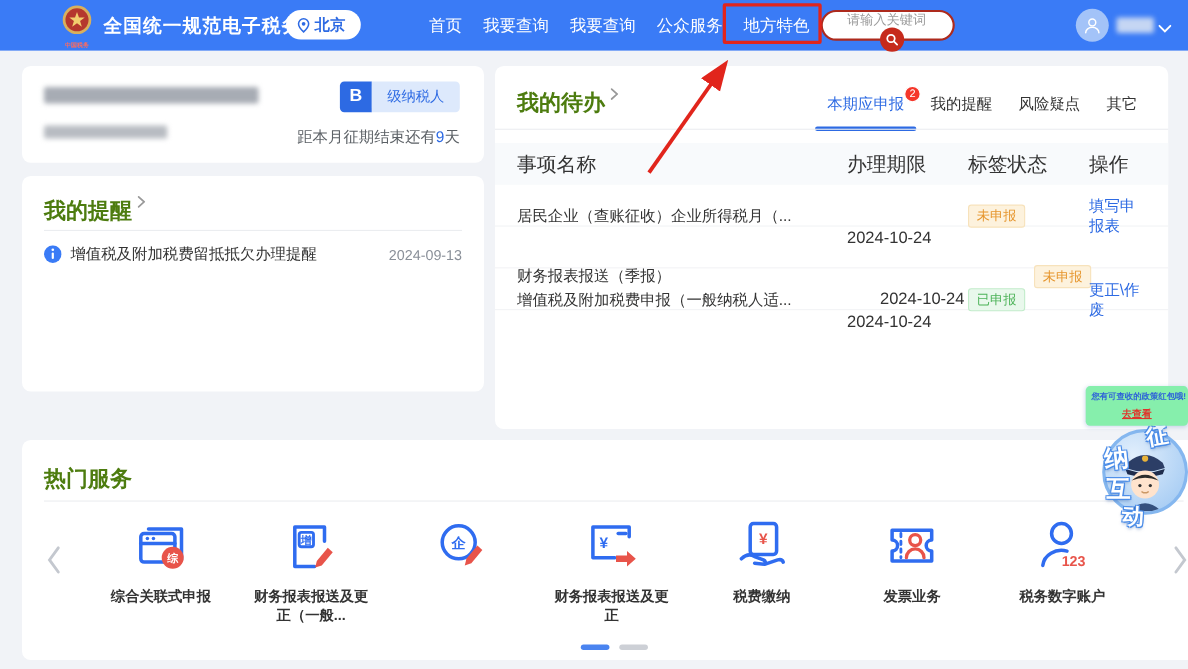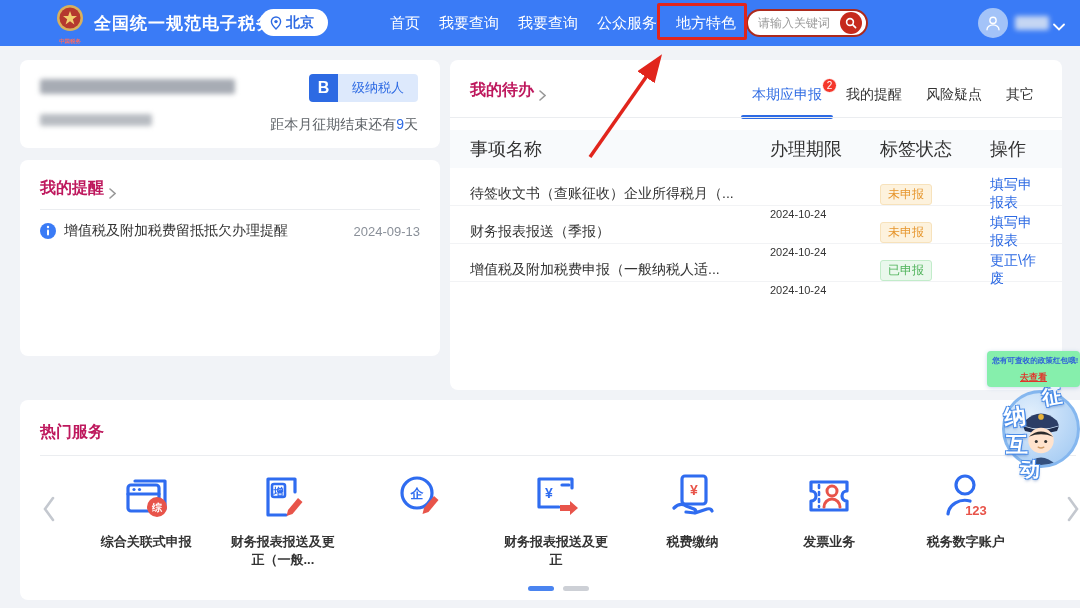--- a/index.html
+++ b/index.html
@@ -8,35 +8,35 @@
   .page { position:absolute; left:0; top:0; width:1080px; height:608px; }
 
   
   .header { position:absolute; left:0; top:0; width:1080px; height:46px; background:#3a7bf6; display:flex; align-items:center; z-index:10; }
   .emblem-wrap { position:absolute; left:54px; top:4px; width:32px; text-align:center; }
   .emblem-caption { font-size:6px; color:#ff6b5e; line-height:7px; font-weight:bold; transform:scale(.9); }
   .site-title { position:absolute; left:94px; top:12px; color:#fff; font-size:17px; font-weight:bold; letter-spacing:1px; }
   .loc-pill { position:absolute; left:260px; top:9px; height:27px; background:#fff; border-radius:14px; display:flex; align-items:center; padding:0 14px 0 10px; color:#2d6ae3; font-size:14px; font-weight:bold; gap:4px; }
   .nav { position:absolute; left:390px; top:0; height:46px; display:flex; align-items:center; gap:19px; }
   .nav-item { color:#fff; font-size:15px; white-space:nowrap; cursor:pointer; }
-  .search-pill { position:absolute; left:746px; top:9px; width:122px; height:28px; background:#fff; border:2px solid #ad2a1d; border-radius:15px; display:flex; align-items:center; padding:0 2px 0 10px; }
+  .search-pill { position:absolute; left:746px; top:9px; width:122px; height:28px; background:#fff; border:2px solid #ad2a1d; border-radius:15px; display:flex; align-items:center; padding:0 2px 0 10px;flex-direction:column; }
   .search-pill input { border:none; outline:none; width:82px; font-size:12px; color:#333; background:transparent; font-family:inherit; }
   .search-pill input::placeholder { color:#9b9b9b; }
   .search-btn { width:22px; height:22px; border-radius:50%; background:#c62a1c; display:flex; align-items:center; justify-content:center; cursor:pointer; flex:none; }
   .avatar { position:absolute; left:978px; top:8px; width:30px; height:30px; border-radius:50%; background:#a3c3f8; display:flex; align-items:center; justify-content:center; cursor:pointer; }
   .user-blur { position:absolute; left:1015px; top:16px; width:34px; height:14px; background:#c5d6f3; filter:blur(2.5px); border-radius:2px; }
   .hdr-chevron { position:absolute; left:1053px; top:17px; cursor:pointer; }
 
   
   .anno-box { position:absolute; left:657px; top:3px; width:90px; height:37px; border:3px solid #e1251c; border-radius:2px; z-index:60; pointer-events:none; }
   .anno-arrow { position:absolute; left:555px; top:42px; width:130px; height:125px; z-index:60; pointer-events:none; }
 
   
   .card { position:absolute; background:#fff; border-radius:8px; }
-  .card-title { font-size:16px; font-weight:bold; color:#be185d; display:flex; align-items:flex-end; gap:5px; }
+  .card-title { font-size:20px; font-weight:bold; color:#4d7c0f; display:flex; align-items:flex-start; gap:5px; }
   .divider { position:absolute; left:20px; right:20px; height:1px; background:#ebedf0; }
 
   
   .tp-card { left:20px; top:60px; width:420px; height:88px; }
   .blur1 { position:absolute; left:20px; top:19px; width:195px; height:15px; background:#a7acb4; filter:blur(2.5px); border-radius:2px; }
   .blur2 { position:absolute; left:20px; top:54px; width:112px; height:12px; background:#b8bcc2; filter:blur(2.5px); border-radius:2px; }
   .grade { position:absolute; right:22px; top:14px; display:flex; height:28px; }
   .grade-letter { width:29px; background:#2d6ae3; color:#fff; font-size:16px; font-weight:bold; display:flex; align-items:center; justify-content:center; border-radius:4px 0 0 4px; }
   .grade-label { background:#dde9fc; color:#2d6ae3; font-size:13px; display:flex; align-items:center; padding:0 14px; border-radius:0 4px 4px 0; }
   .deadline { position:absolute; right:22px; top:56px; font-size:14px; color:#5c6166; }
@@ -56,21 +56,21 @@
   .tabs { position:absolute; right:28px; top:26px; display:flex; gap:24px; height:31px; }
   .tab { font-size:14px; color:#333; position:relative; cursor:pointer; white-space:nowrap; }
   .tab.active { color:#2d6ae3; }
   .tab.active::after { content:""; position:absolute; left:-11px; right:-11px; bottom:-2px; height:4px; border-radius:2px; background:#2d6ae3; }
   .tab-badge { position:absolute; top:-8px; right:-15px; min-width:15px; height:15px; border-radius:8px; background:#f5372b; color:#fff; font-size:10px; display:flex; align-items:center; justify-content:center; border:1px solid #fff; padding:0 3px; }
   .td-div { top:57px; left:0; right:0; }
   .t-grid { display:grid; grid-template-columns:300px 110px 110px auto; align-items:center; padding:0 20px; }
   .t-head { position:absolute; left:0; right:0; top:70px; height:38px; background:#f8fafc; font-size:18px; color:#333; }
   .t-row { position:absolute; left:0; right:0; height:38px; border-bottom:1px solid #f2f3f5; font-size:14px; color:#333; }
   .t-name { white-space:nowrap; overflow:hidden; }
-  .t-date { font-size:11px;margin-top:40px; }
+  .t-date { font-size:15px;margin-top:40px; }
   .badge { display:inline-block; font-size:12px; padding:2px 7px; border-radius:3px; line-height:15px; }
   .badge.pending { color:#e6962e; background:#fdf2dd; border:1px solid #f7e2bb; }
   .badge.done { color:#4eb35a; background:#e9f8ec; border:1px solid #c2ecca; }
   .t-link { color:#2d6ae3; cursor:pointer; }
 
   
   .hs-card { left:20px; top:400px; width:1076px; height:200px; }
   .hs-title { position:absolute; left:20px; top:22px; }
   .hs-div { top:55px; }
   .hs-row { position:absolute; left:58px; right:62px; top:68px; display:flex; }
@@ -215,26 +215,26 @@
     <div class="divider td-div"></div>
 
     <div class="t-head t-grid">
       <span>事项名称</span>
       <span>办理期限</span>
       <span>标签状态</span>
       <span>操作</span>
     </div>
 
     <div class="t-row t-grid" style="top:108px;">
-      <span class="t-name">待签收文书（查账征收）企业所得税月（...</span>
+      <span class="t-name">居民企业（查账征收）企业所得税月（...</span>
       <span class="t-date">2024-10-24</span>
       <span><span class="badge pending">未申报</span></span>
       <span class="t-link">填写申报表</span>
     </div>
-    <div class="t-row t-grid" style="top:146px;">
+    <div class="t-row t-grid" style="top:146px;gap:30px;">
       <span class="t-name">财务报表报送（季报）</span>
       <span class="t-date">2024-10-24</span>
       <span><span class="badge pending">未申报</span></span>
       <span class="t-link">填写申报表</span>
     </div>
     <div class="t-row t-grid" style="top:184px;">
       <span class="t-name">增值税及附加税费申报（一般纳税人适...</span>
       <span class="t-date">2024-10-24</span>
       <span><span class="badge done">已申报</span></span>
       <span class="t-link">更正\作废</span>

